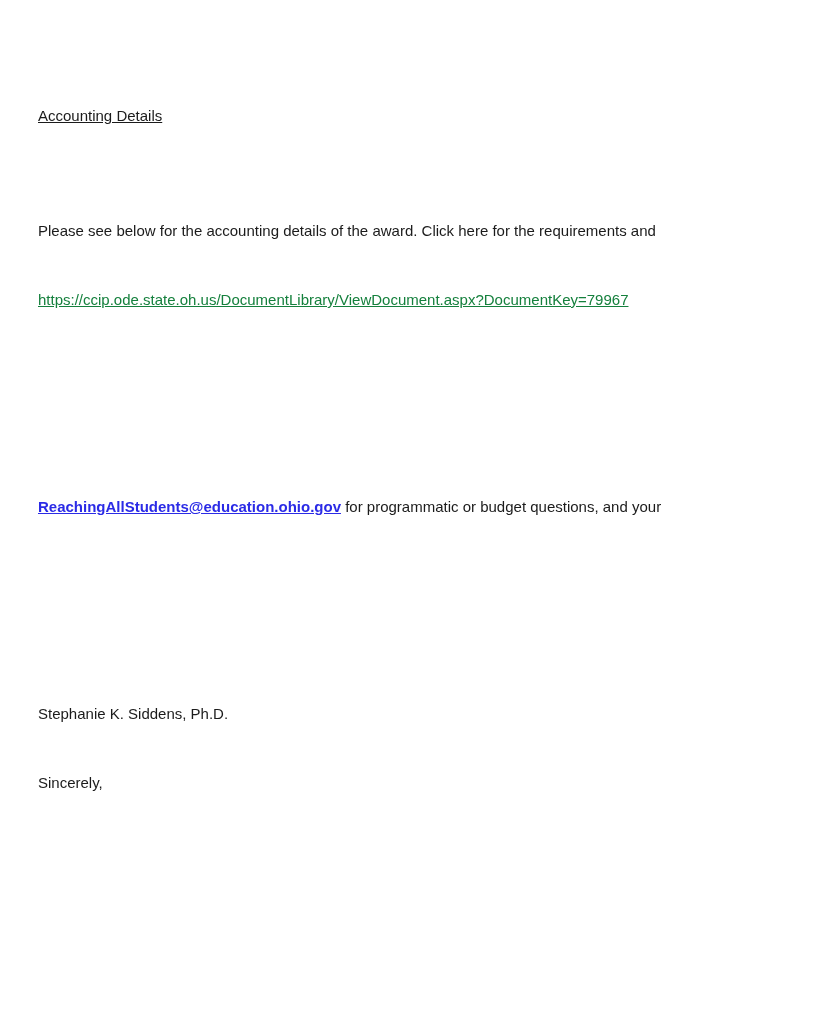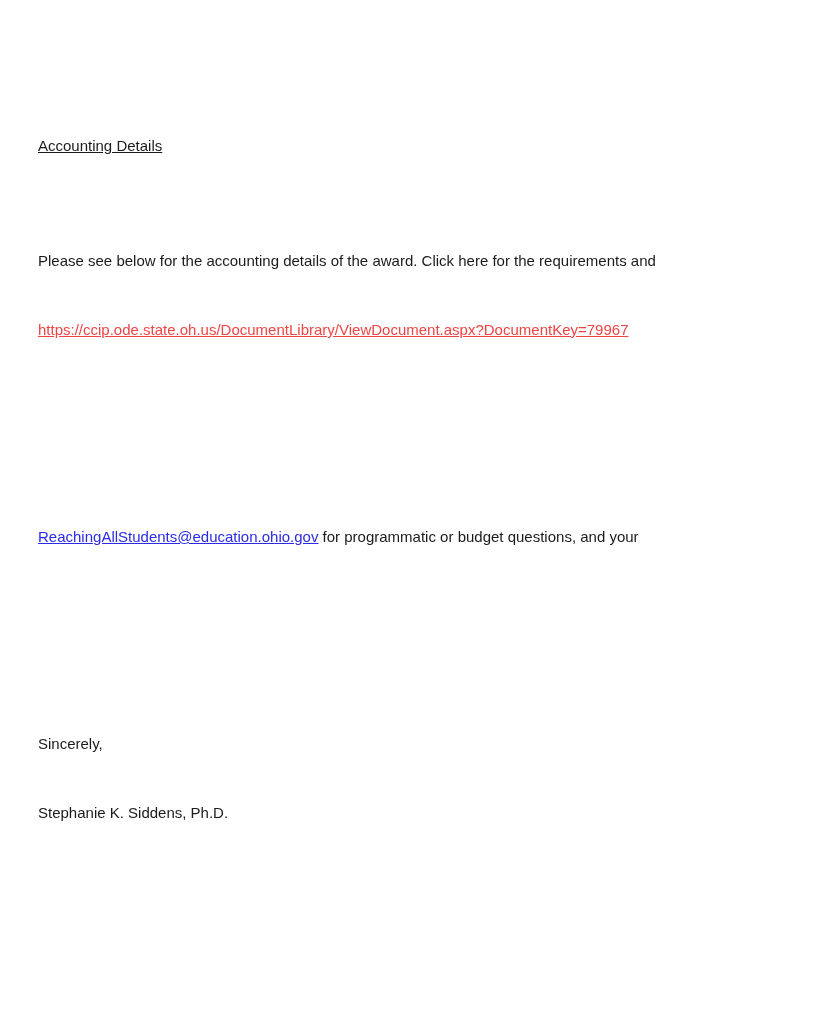--- a/index.html
+++ b/index.html
@@ -12,28 +12,27 @@
     width: 820px;
     height: 880px;
     box-sizing: border-box;
     padding: 12px 40px 0 38px;
     font-family: "Liberation Sans", sans-serif;
     font-size: 15px;
     line-height: 23px;
     color: #1b1b1b;
     white-space: pre-wrap;
     overflow: hidden;
-    margin-top: 30px;
   }
   .line { min-height: 23px; }
   .blank { height: 23px; }
   .title { text-decoration: underline; }
   a.link { text-decoration: underline; cursor: pointer; }
-  a.link-muted { color: #ef4444; }
-  a.link-bright { color: #2b2be6; }
+  a.link-muted { color: #15803d; }
+  a.link-bright { color: #2b2be6; font-weight: bold; }
 </style>
 </head>
 <body>
 
 <div class="page">
 
   
   <div class="line title">Accounting Details</div>
 
   
@@ -41,22 +40,22 @@
   <div class="line"><a class="link link-muted">https://ccip.ode.state.oh.us/DocumentLibrary/ViewDocument.aspx?DocumentKey=79967</a></div>
 
   <div class="blank"></div>
 
   
   <div class="line"><a class="link link-bright">ReachingAllStudents@education.ohio.gov</a><span> for programmatic or budget questions, and your</span></div>
 
   <div class="blank"></div>
 
   
+  <div class="line">Stephanie K. Siddens, Ph.D.</div>
   <div class="line">Sincerely,</div>
-  <div class="line">Stephanie K. Siddens, Ph.D.</div>
   
 
   
 
   
   
 
   
 
   

